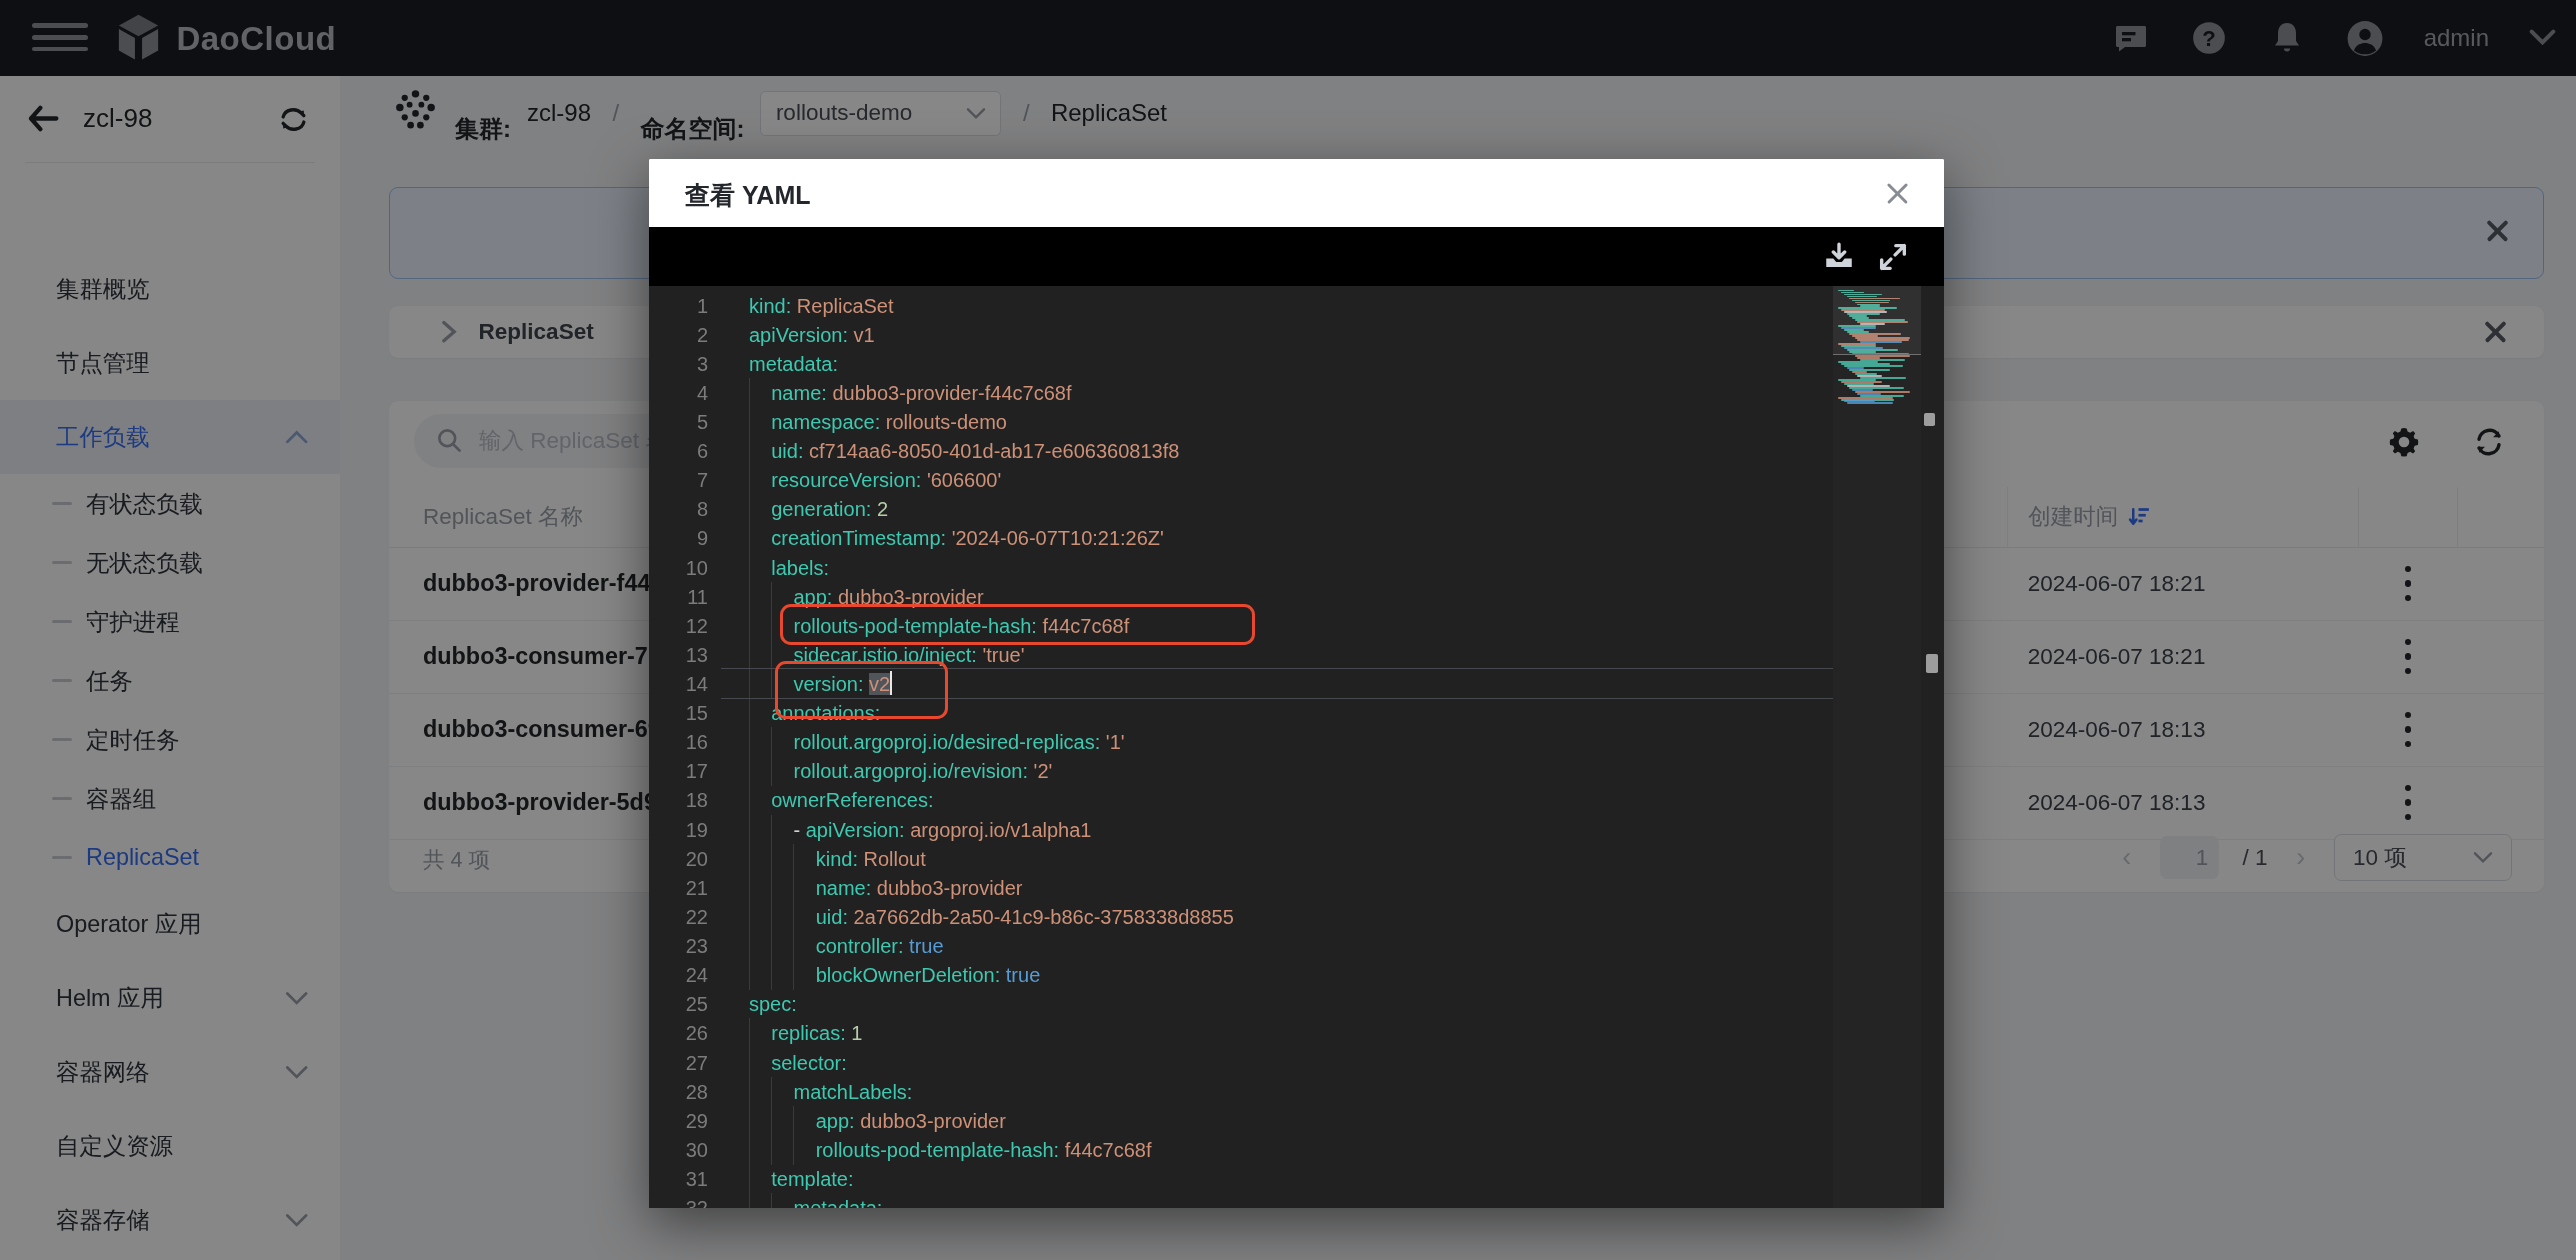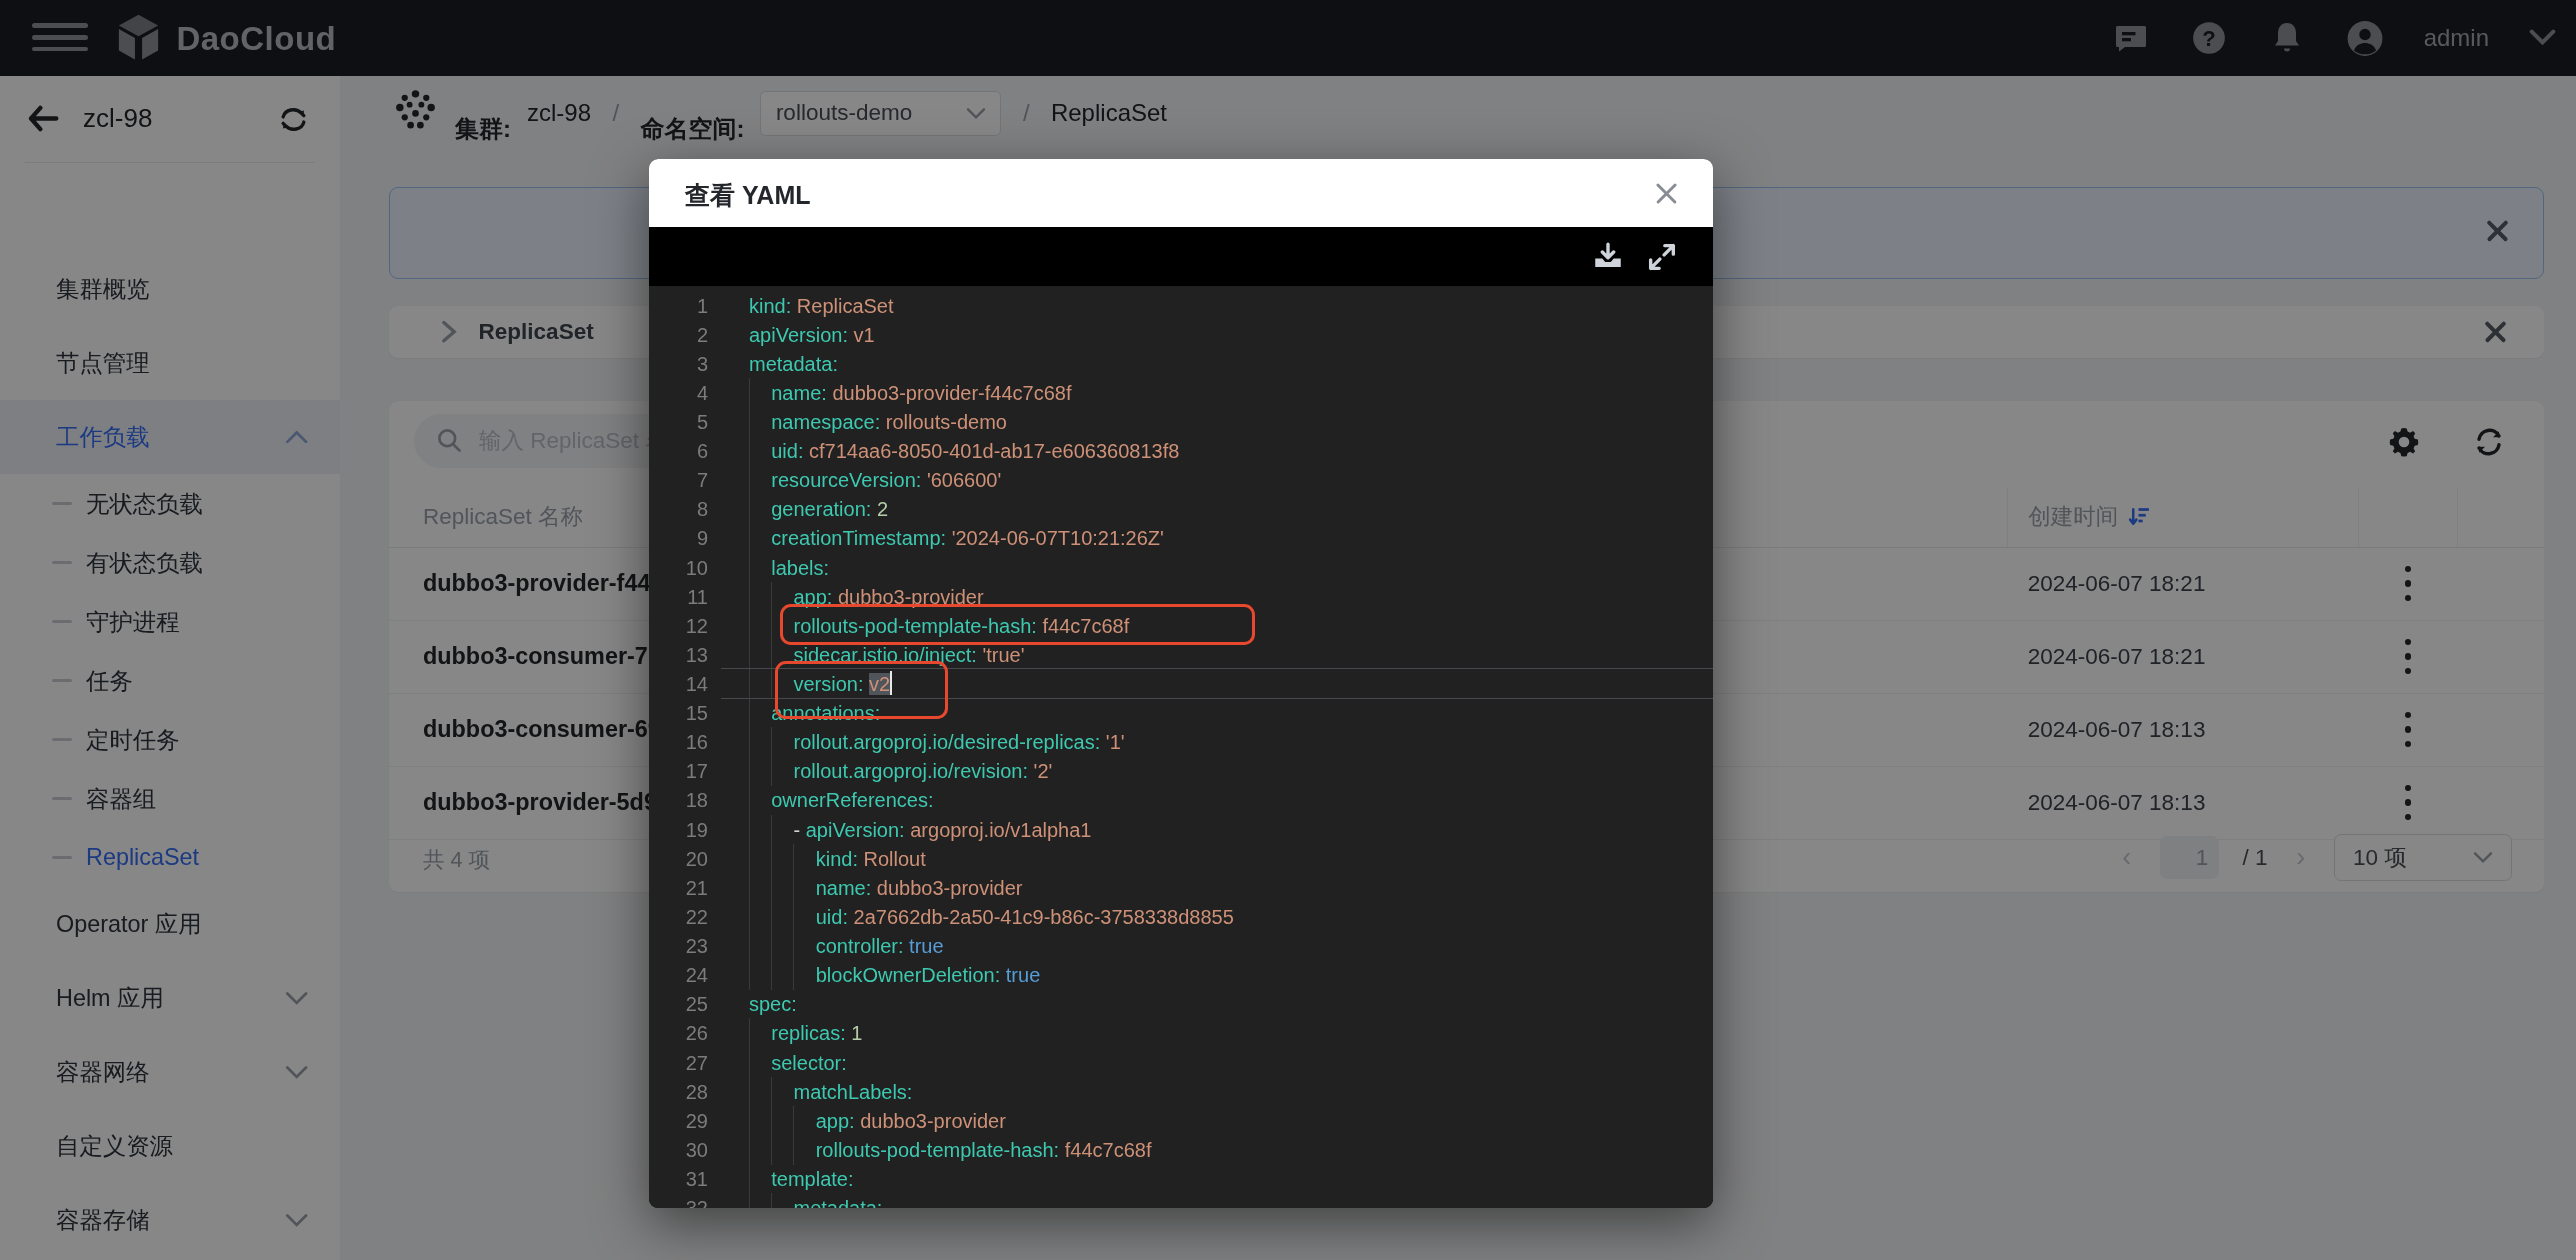--- a/index.html
+++ b/index.html
@@ -76,21 +76,21 @@
   .pager{position:absolute;right:32px;top:7.2px;display:flex;align-items:center;gap:23.4px;}
   .pchev{font-size:27px;color:#c3c8cf;cursor:pointer;padding:0 5.4px;}
   .pagebox{width:59px;height:43px;background:#f0f1f4;border-radius:7.2px;color:#9aa0a9;font-size:22.5px;display:flex;align-items:center;justify-content:flex-end;padding-right:10.8px;}
   .ptotal{font-size:22.5px;color:#4a4f57;}
   .sizesel{width:178px;height:47px;border:0.9px solid #d9dce2;border-radius:7.2px;background:#fff;display:flex;align-items:center;justify-content:space-between;padding:0 18px;font-size:22.5px;color:#4a4f57;cursor:pointer;}
 
   
   .dim{position:absolute;inset:0;background:rgba(0,0,0,.47);z-index:40;}
 
   
-  .modal{position:absolute;left:649px;top:159px;width:1064px;height:1049px;border-radius:9px;overflow:hidden;z-index:60;background:#000000;box-shadow:0 16px 54px rgba(0,0,0,.5);}
+  .modal{position:absolute;left:649px;top:159px;width:1295px;height:1049px;border-radius:1px;overflow:hidden;z-index:60;background:#000000;box-shadow:0 16px 54px rgba(0,0,0,.5);}
   .m-head{position:relative;height:68px;background:#ffffff;}
   .m-title{position:absolute;left:36px;top:20px;font-size:25px;font-weight:bold;color:#23262b;}
   .m-close{position:absolute;right:32px;top:21.6px;}
   .m-close:before,.m-close:after{background:#888d94;height:2.7px;}
   .m-toolbar{position:relative;height:59px;background:#000;}
   .m-toolbar .tico{position:absolute;top:10.8px;cursor:pointer;}
   .ico-download{right:86px;}
   .ico-expand{right:32px;}
 
   .editor{position:relative;height:922px;background:#212121;font-family:"DejaVu Sans Mono",monospace;font-size:20px;}
@@ -196,25 +196,25 @@
           <span>节点管理</span>
         </div>
         <div class="sitem group groupActive">
           <span>工作负载</span>
           <span class="chev"><svg width="23.4" height="14.4" viewBox="0 0 20 12">
               <path d="M2 10 L10 2 L18 10" stroke="#8ea6d8" stroke-width="2.4" fill="none" stroke-linecap="round"></path>
             </svg></span>
         </div>
         <div class="sitem sub">
           <span class="dash"></span>
+          <span>有状态负载</span>
+        </div>
+        <div class="sitem sub">
+          <span class="dash"></span>
           <span>无状态负载</span>
-        </div>
-        <div class="sitem sub">
-          <span class="dash"></span>
-          <span>有状态负载</span>
         </div>
         <div class="sitem sub">
           <span class="dash"></span>
           <span>守护进程</span>
         </div>
         <div class="sitem sub">
           <span class="dash"></span>
           <span>任务</span>
         </div>
         <div class="sitem sub">

